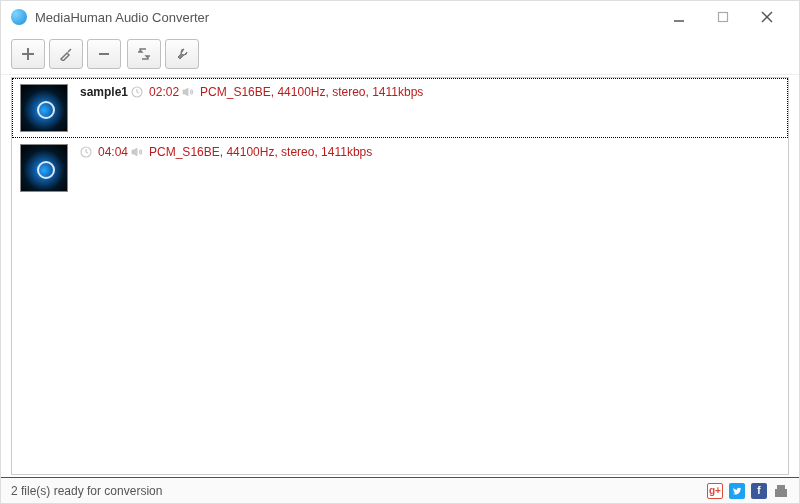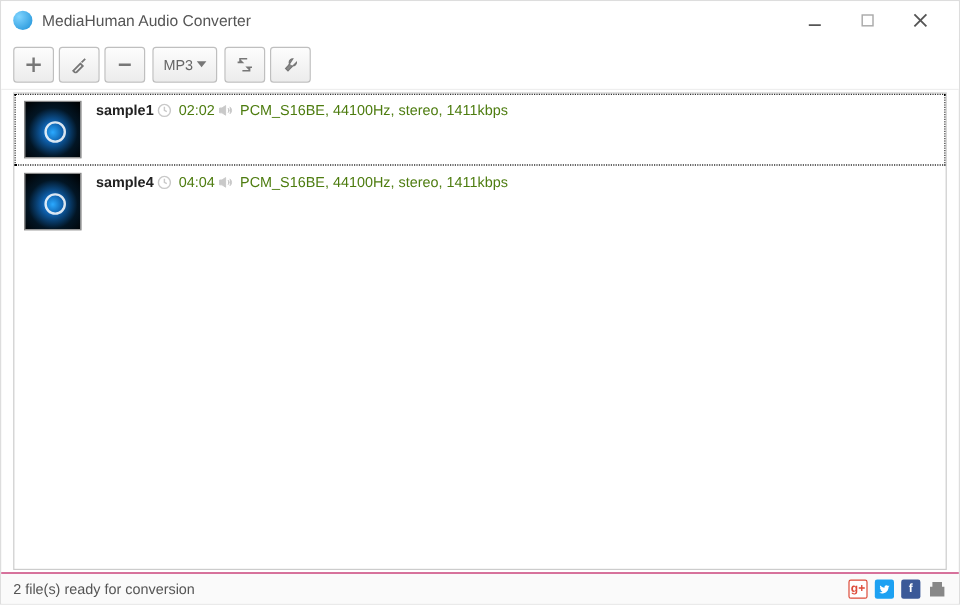--- a/index.html
+++ b/index.html
@@ -90,21 +90,21 @@
   .thumb::after {
     content: '';
     position: absolute;
     left: 16px; top: 16px;
     width: 14px; height: 14px;
     border: 2px solid rgba(255,255,255,0.85);
     border-radius: 50%;
   }
   .meta { display: flex; flex-direction: row; gap: 3px; padding-top: 1px; }
   .meta-title { font-weight: bold; color: #222; }
-  .meta-line { display: flex; align-items: center; gap: 6px; color: #4d7c0f; }
+  .meta-line { display: flex; align-items: center; gap: 6px; color: #b91c1c; }
   .meta-line svg { width: 12px; height: 12px; fill: #c9c9c9; stroke: #c9c9c9; }
   .statusbar {
     height: 26px;
     display: flex;
     align-items: center;
     padding: 0 10px;
     border-top: 1px solid #be185d;
     background: #fafafa;
     color: #555;
   }
@@ -172,24 +172,20 @@
             <path d="M2 12 L8 6 L10 8 L4 14 Z M9 5 L12 2" stroke="#777" stroke-width="1.5" fill="none"></path>
           </svg>
       </div>
       <div class="tbtn">
         <svg viewBox="0 0 14 14">
             <line x1="2" y1="7" x2="12" y2="7" stroke="#777" stroke-width="2"></line>
           </svg>
       </div>
     </div>
 
-    <div class="tbtn" style="min-width:54px;">
-      <span>MP3</span>
-      <span class="dropdown-arrow"></span>
-    </div>
 
     <div class="tgroup">
       <div class="tbtn">
         <svg viewBox="0 0 14 14">
             <path d="M3 5 L3 2 L9 2 M11 9 L11 12 L5 12 M1 5 L5 5 L3 3 M13 9 L9 9 L11 11" stroke="#777" stroke-width="1.3" fill="none"></path>
           </svg>
       </div>
       <div class="tbtn">
         <svg viewBox="0 0 14 14">
             <path d="M9 2 A3 3 0 1 0 12 5 L7 10 L5 12 L3 10 L5 8 Z" fill="#888"></path>
@@ -214,21 +210,20 @@
             <svg viewBox="0 0 12 12">
               <path d="M1 4 h2 l3 -2 v8 l-3 -2 h-2 z M8 4 q2 2 0 4 M9.5 3 q3 3 0 6" fill="#c9c9c9" stroke="#c9c9c9" stroke-width="0.8"></path>
             </svg>
             <span>PCM_S16BE, 44100Hz, stereo, 1411kbps</span>
           </div>
         </div>
       </div>
       <div class="row">
         <div class="thumb"></div>
         <div class="meta">
-          <div class="meta-title">sample4</div>
           <div class="meta-line">
             <svg viewBox="0 0 12 12">
               <circle cx="6" cy="6" r="5" fill="none" stroke="#c9c9c9" stroke-width="1.2"></circle>
               <path d="M6 3 L6 6 L8 7" stroke="#c9c9c9" stroke-width="1.2" fill="none"></path>
             </svg>
             <span>04:04</span>
           </div>
           <div class="meta-line">
             <svg viewBox="0 0 12 12">
               <path d="M1 4 h2 l3 -2 v8 l-3 -2 h-2 z M8 4 q2 2 0 4 M9.5 3 q3 3 0 6" fill="#c9c9c9" stroke="#c9c9c9" stroke-width="0.8"></path>

